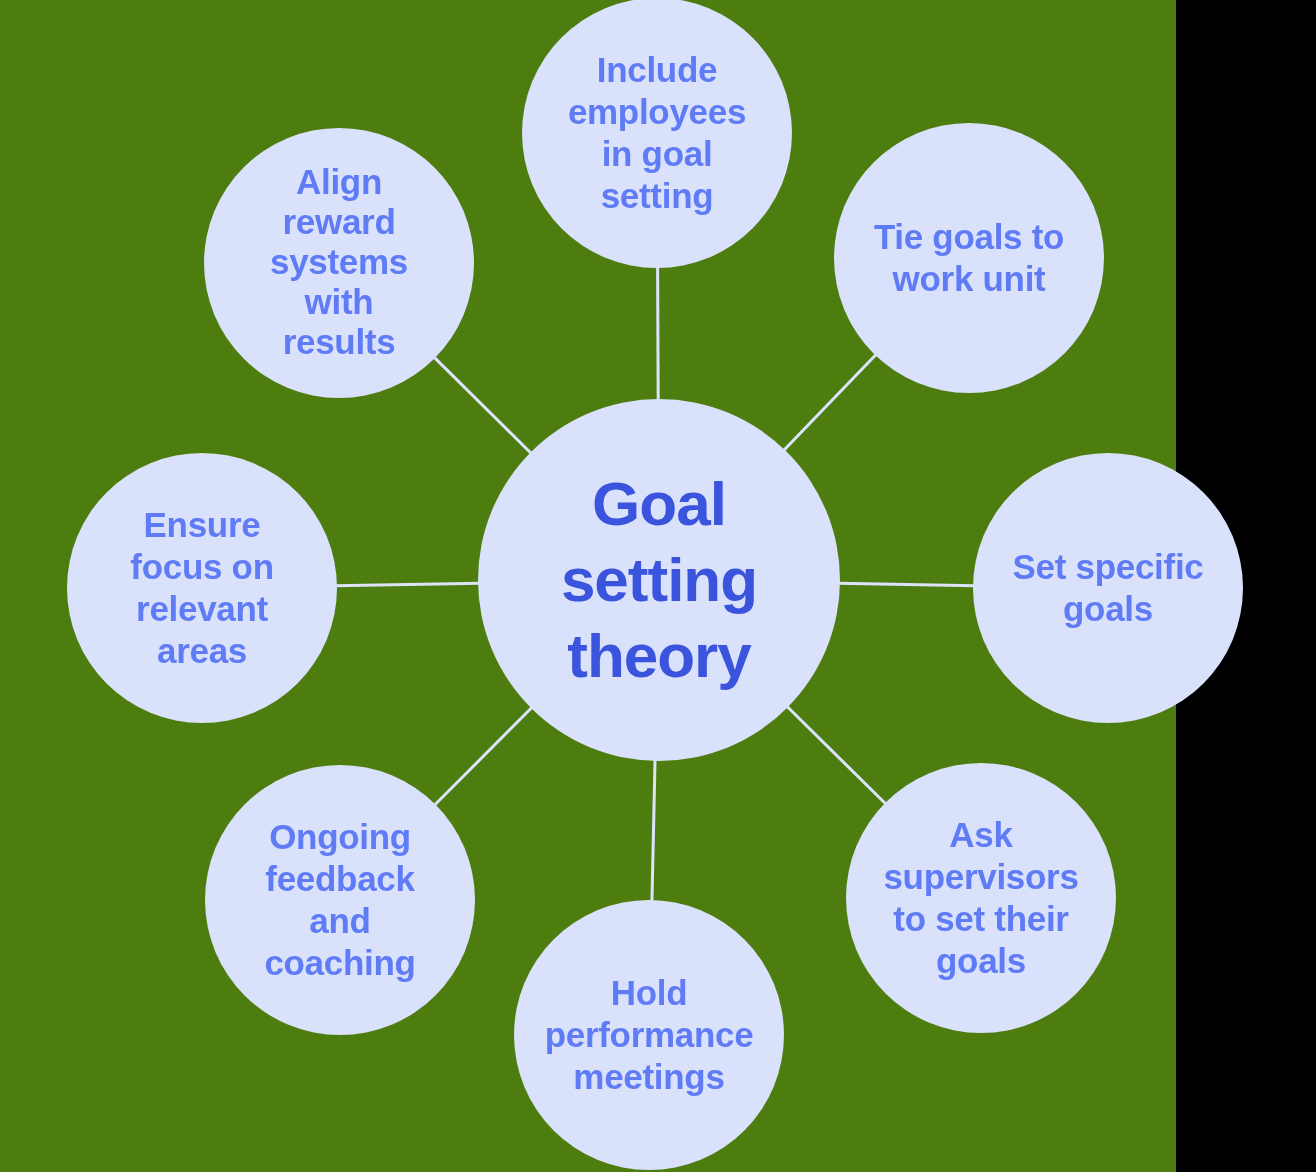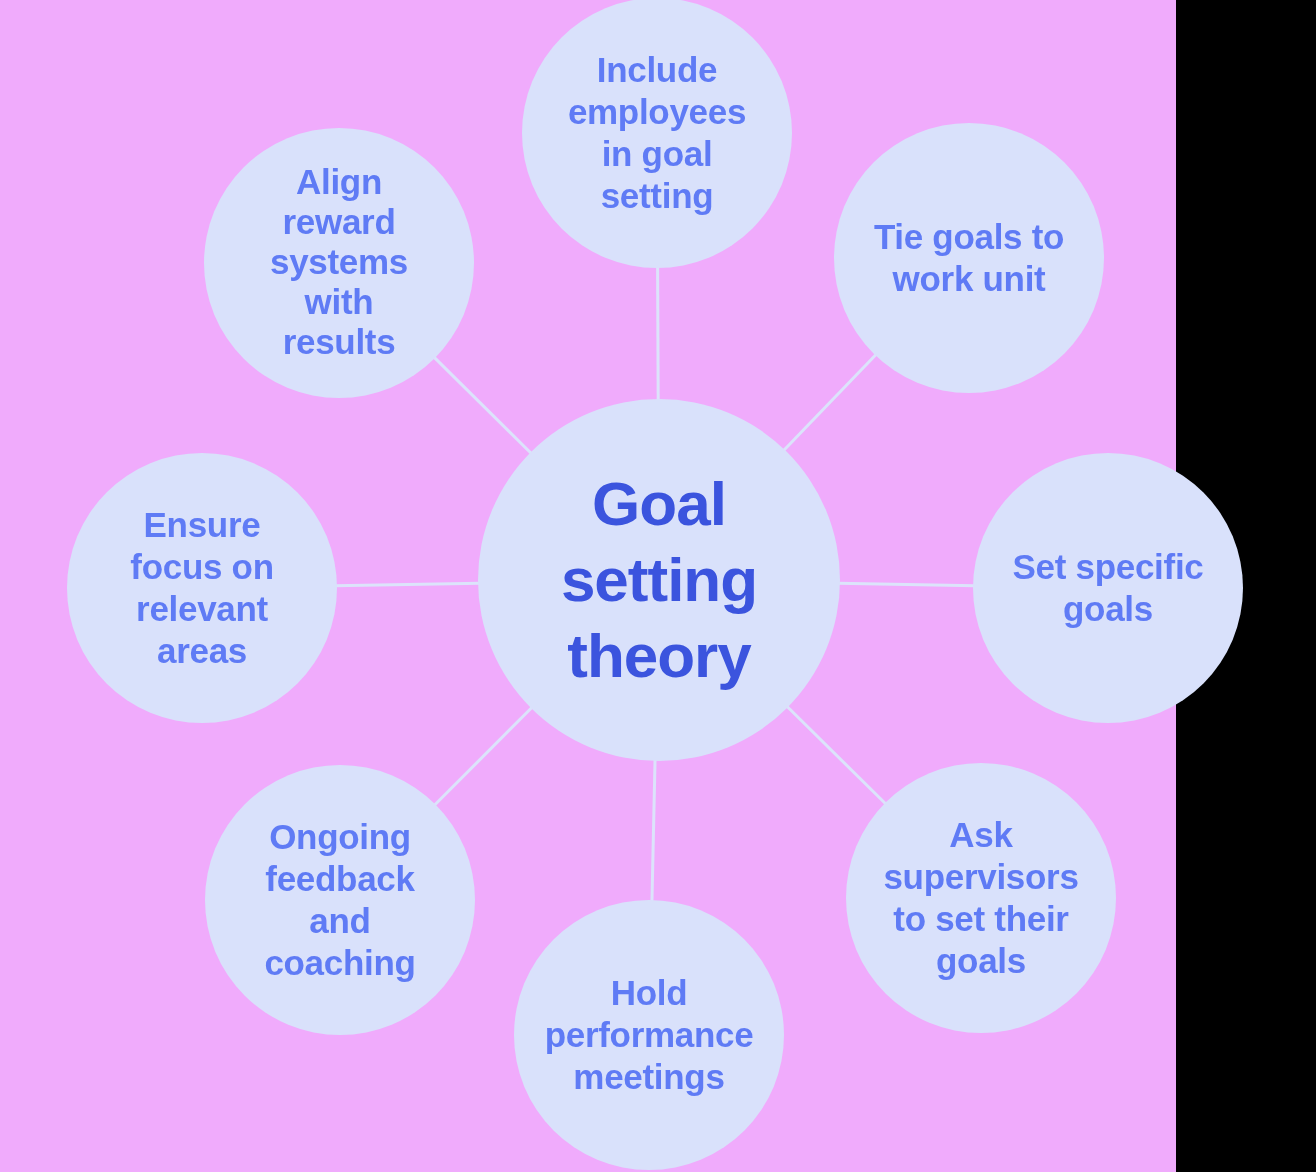--- a/index.html
+++ b/index.html
@@ -11,21 +11,21 @@
   body {
     width: 1316px;
     height: 1172px;
     overflow: hidden;
     font-family: "Liberation Sans", sans-serif;
   }
   #diagram-root {
     position: relative;
     width: 1176px;
     height: 1172px;
-    background: #f0abfc;
+    background: #4d7c0f;
   }
   svg#diagram-svg {
     display: block;
     width: 1316px;
     height: 1172px;
   }
   .spoke-line {
     stroke: #dce3fb;
     stroke-width: 3;
     fill: none;

